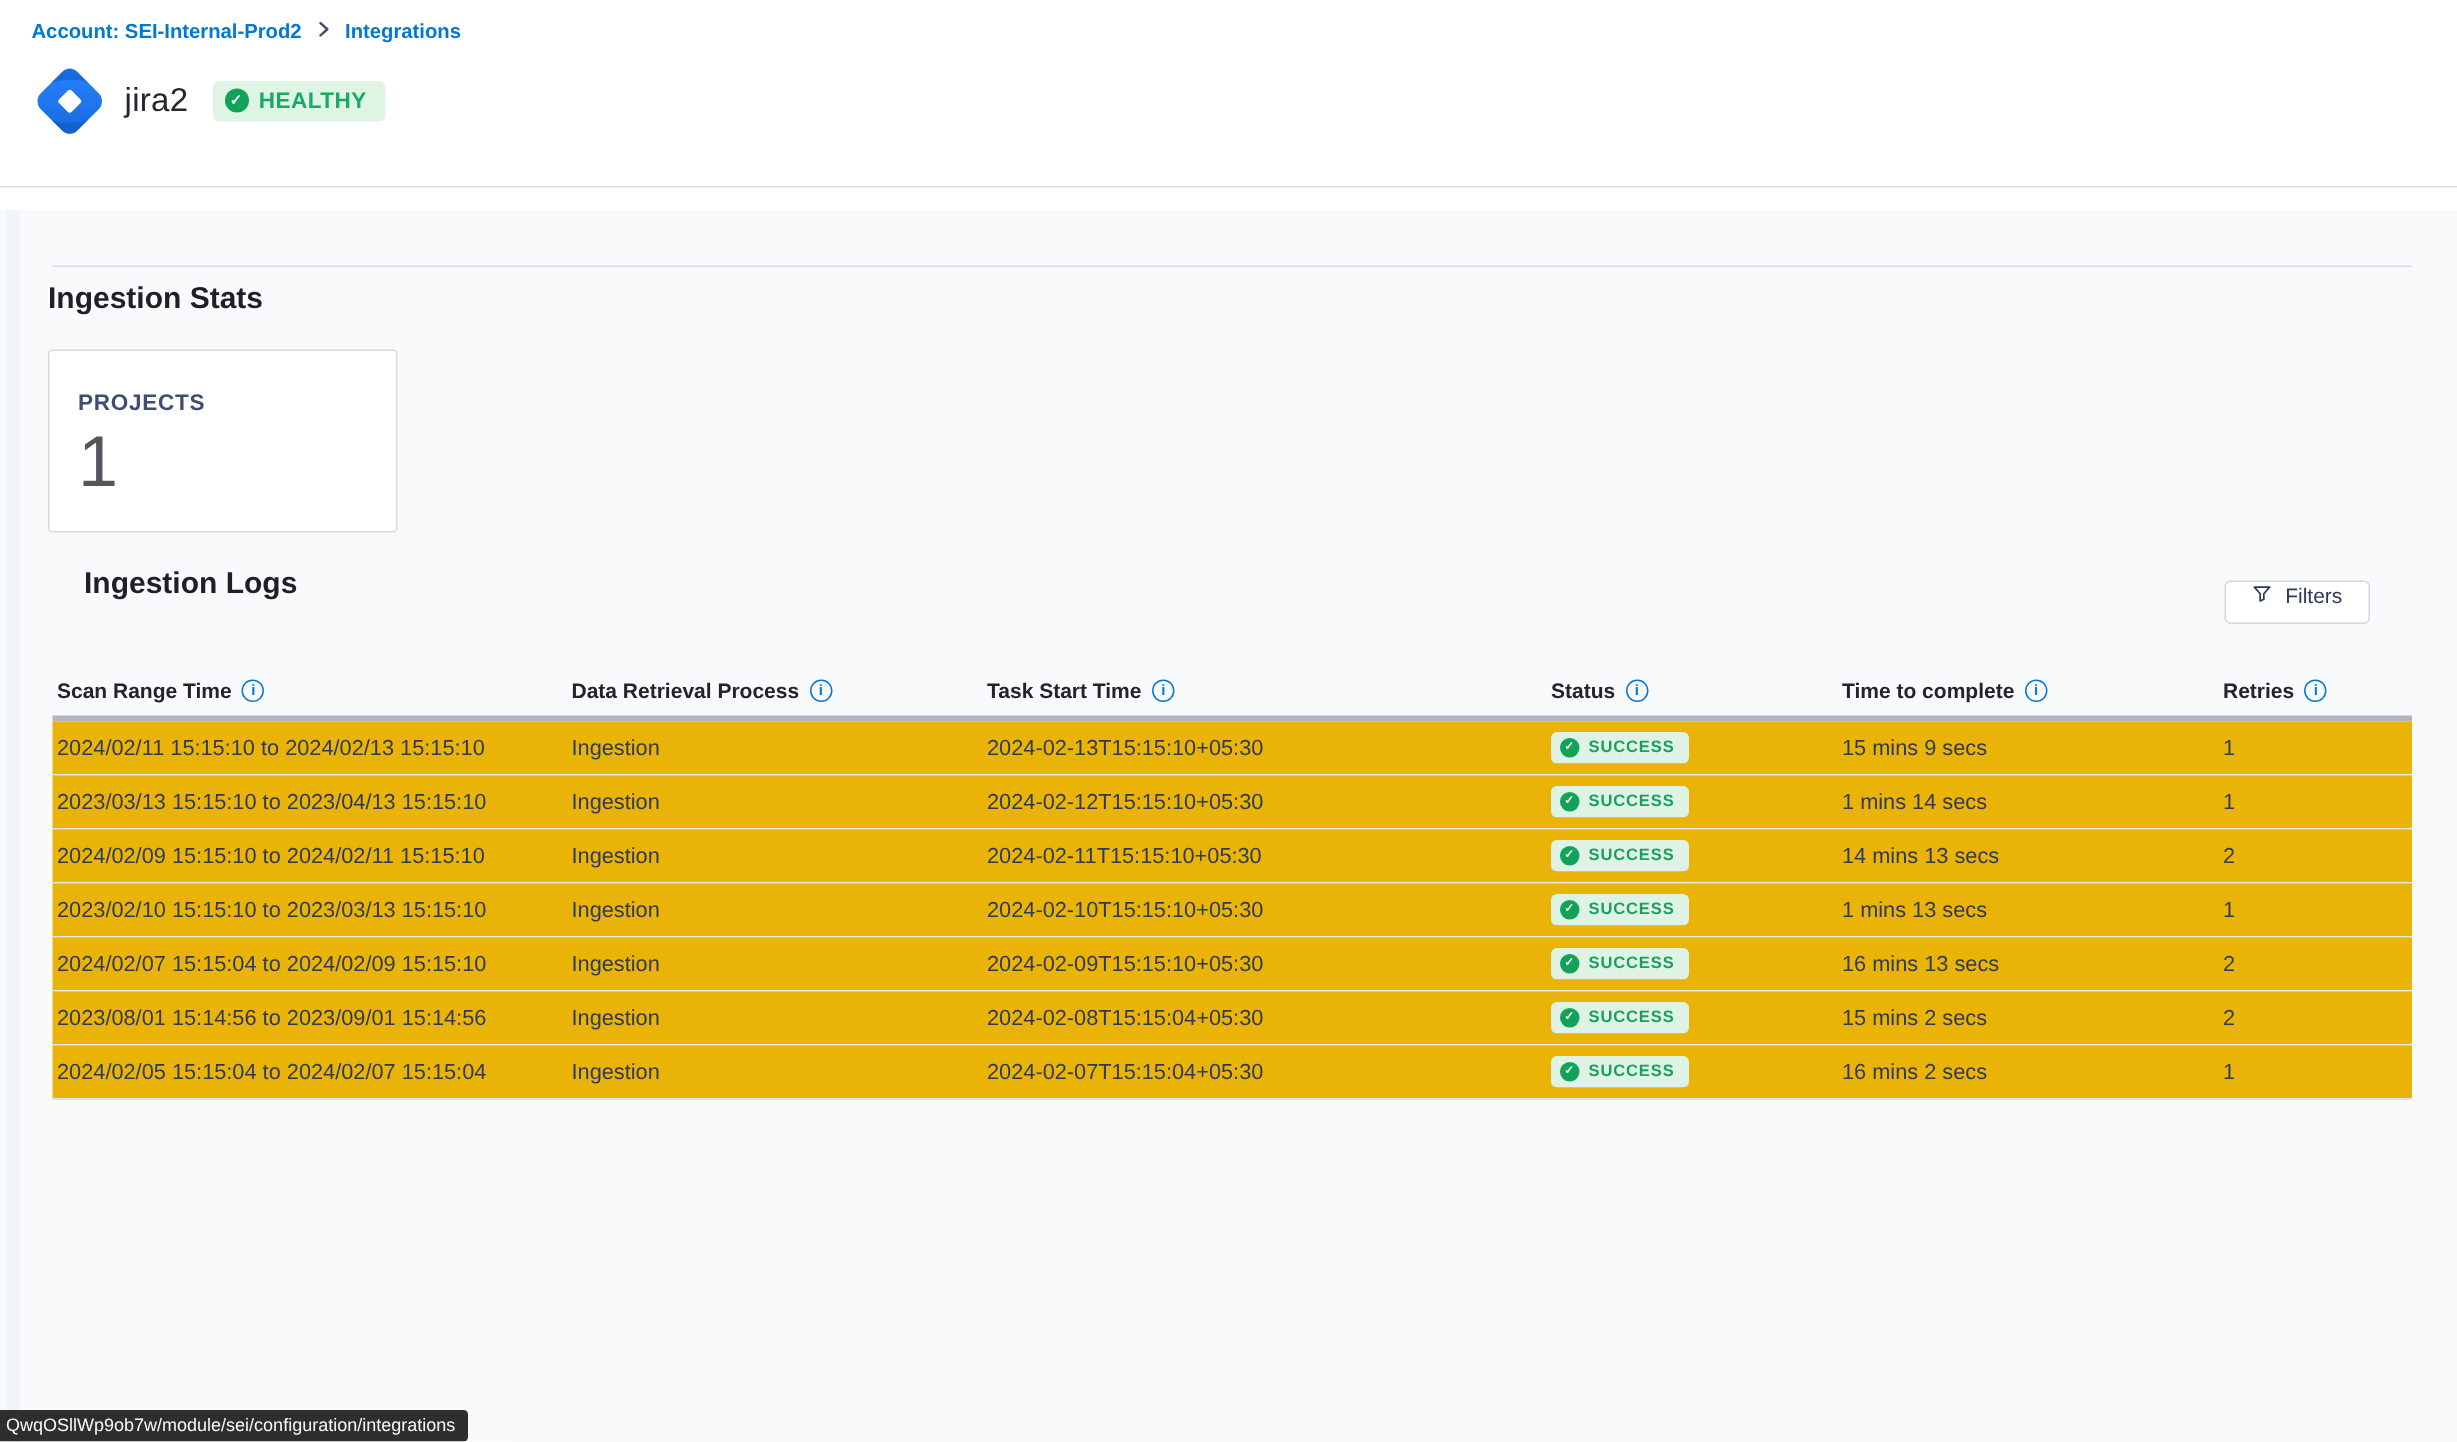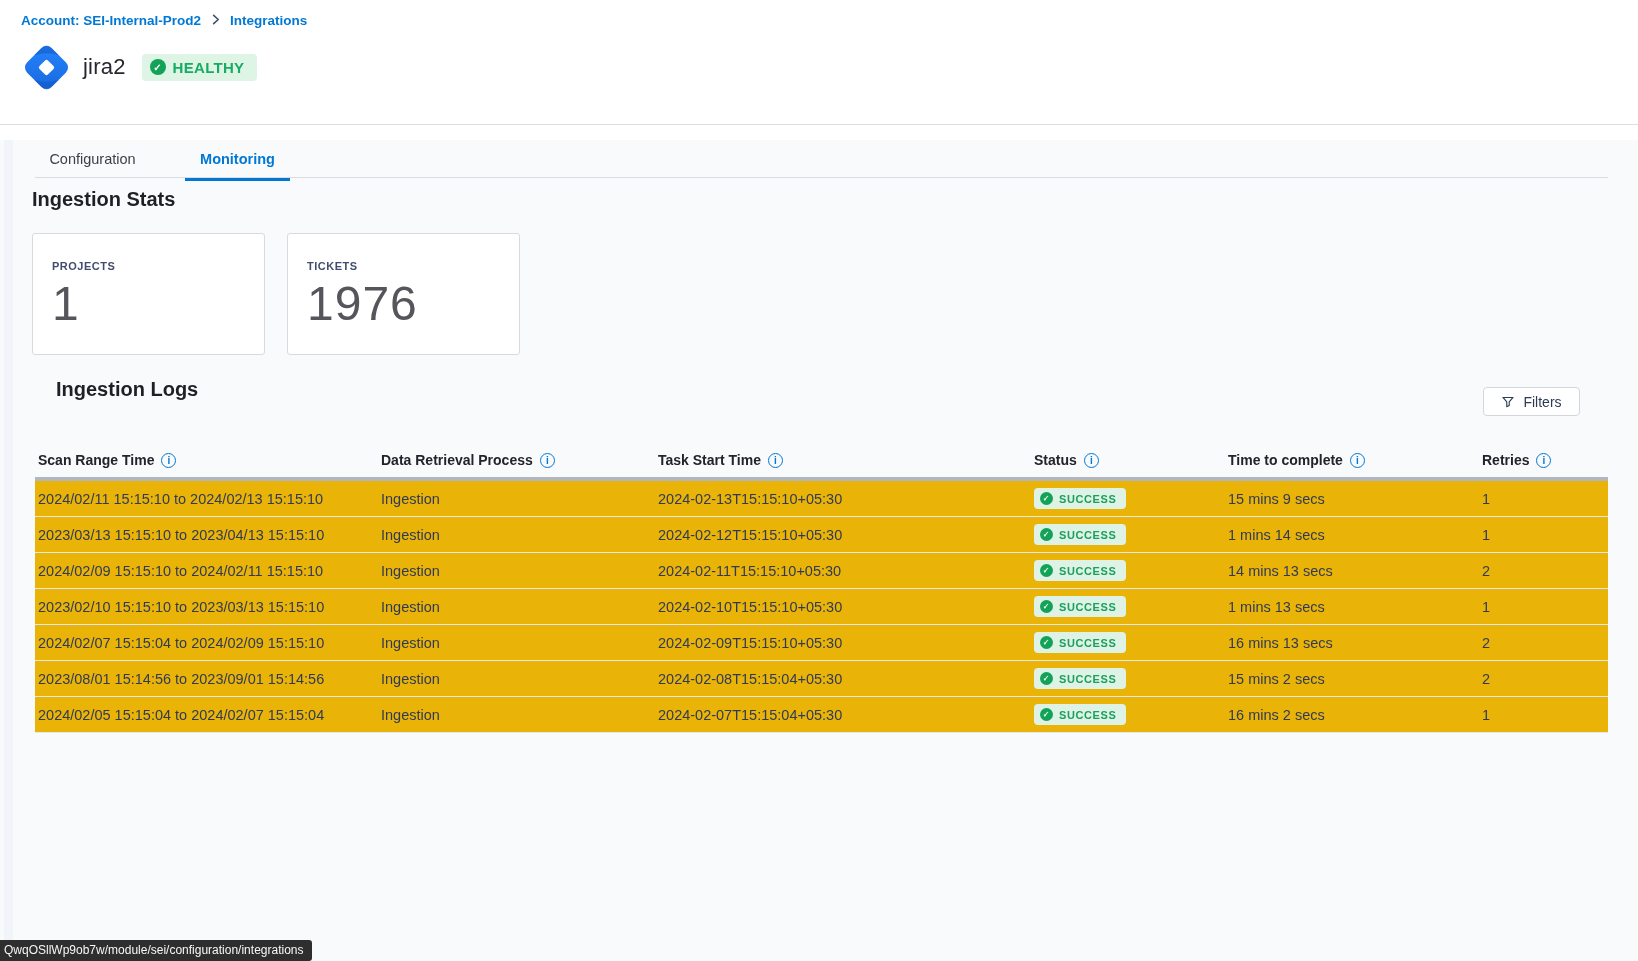--- a/index.html
+++ b/index.html
@@ -41,26 +41,26 @@
   .tab.active { color:#0278d5; font-weight:700; border-bottom-color:#0278d5; }
   .tabs-rule { position:absolute; left:35px; top:37px; width:1573px; height:1px; background:#dadce2; }
 
   .section-title { position:absolute; left:32px; margin:0; font-size:20px; font-weight:700; color:#1f2026; }
   .stats-title { top:48px; }
   .logs-title  { top:238px;margin-left:24px; }
 
   .cards { position:absolute; left:32px; top:93px; display:flex; gap:22px; }
   .card { width:233px; height:122px; background:#ffffff; border:1px solid #d7dae1; border-radius:3px;
     padding:26px 0 0 19px; }
-  .card-label { font-size:11px; font-weight:700; color:#414d6e; letter-spacing:0.5px; }
+  .card-label { font-size:15px; font-weight:700; color:#414d6e; letter-spacing:0.5px; }
   .card-value { margin-top:8px; font-size:48px; font-weight:400; color:#55555c; letter-spacing:1px; line-height:1; }
 
   .filters-button { position:absolute; left:1483px; top:247px; width:97px; height:29px;
     background:#ffffff; border:1px solid #d3d6dd; border-radius:4px;
-    display:flex; align-items:center; justify-content:center; gap:8px;
+    display:flex; align-items:flex-start; justify-content:center; gap:8px;
     font-size:14px; color:#2d3a55; cursor:pointer; font-family:inherit; }
 
   
   .log-table { position:absolute; left:35px; top:303px; width:1573px; }
   .thead, .tr { display:grid; grid-template-columns:329px 263px 362px 180px 240px 1fr; align-items:center;gap:14px; }
   .thead { height:38px; border-bottom:4px solid #b1b6bf; }
   .th { display:flex; align-items:center; gap:7px; padding-left:3px;
     font-size:14px; font-weight:700; color:#22232b; white-space:nowrap; }
   .info-icon { width:15px; height:15px; border:1.4px solid #0278d5; border-radius:50%;
     color:#0278d5; font-size:10px; font-weight:700; font-style:normal;
@@ -113,36 +113,28 @@
       <span>HEALTHY</span>
     </span>
   </div>
 
   <div class="header-divider"></div>
 </header>
 
 <main class="content">
   <div class="left-strip"></div>
 
-  <nav class="tabs">
-    <div class="tab">Configuration</div>
-    <div class="tab active">Monitoring</div>
-  </nav>
   <div class="tabs-rule"></div>
 
   <h2 class="section-title stats-title">Ingestion Stats</h2>
 
   <div class="cards">
     <div class="card">
       <div class="card-label">PROJECTS</div>
       <div class="card-value">1</div>
-    </div>
-    <div class="card">
-      <div class="card-label">TICKETS</div>
-      <div class="card-value">1976</div>
     </div>
   </div>
 
   <h2 class="section-title logs-title">Ingestion Logs</h2>
 
   <button class="filters-button">
     <span style="display:inline-flex;">
       <svg width="14" height="14" viewBox="0 0 16 16">
           <path d="M2.2 2.8 h11.6 l-4.4 5 v4.2 l-2.8 1.4 v-5.6 Z" fill="none" stroke="#2d3a55" stroke-width="1.3" stroke-linejoin="round"></path>
         </svg>

